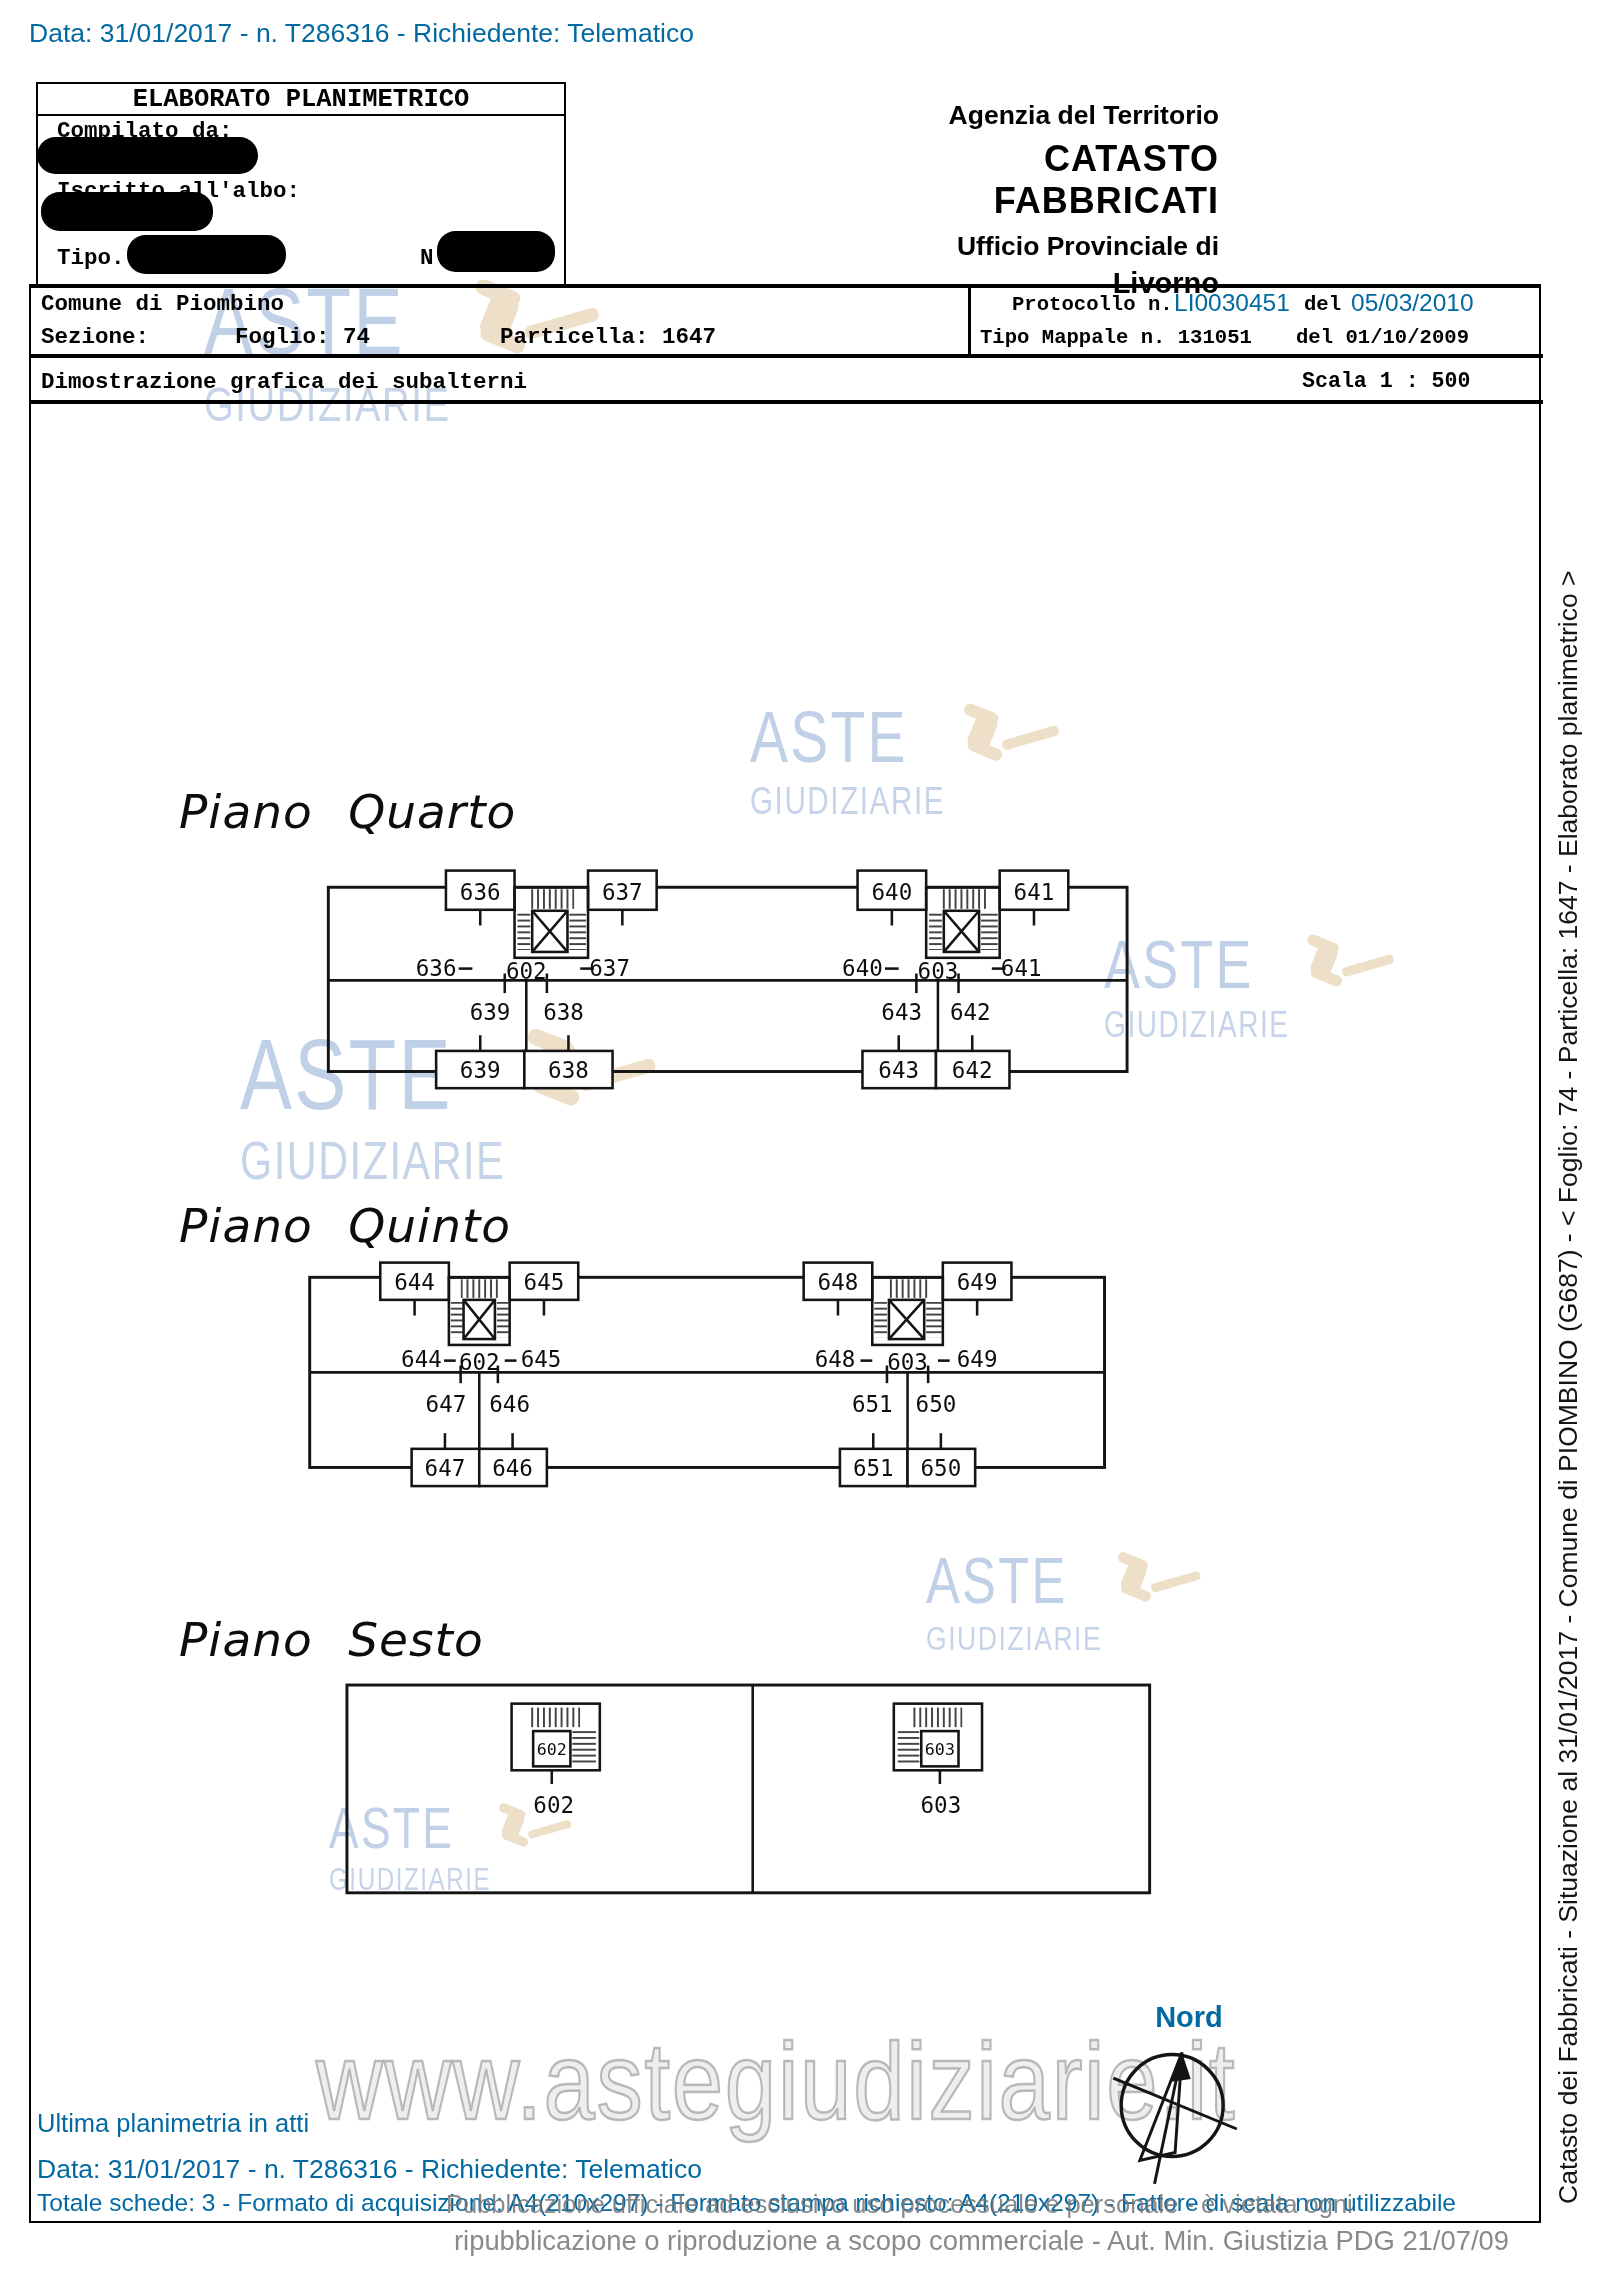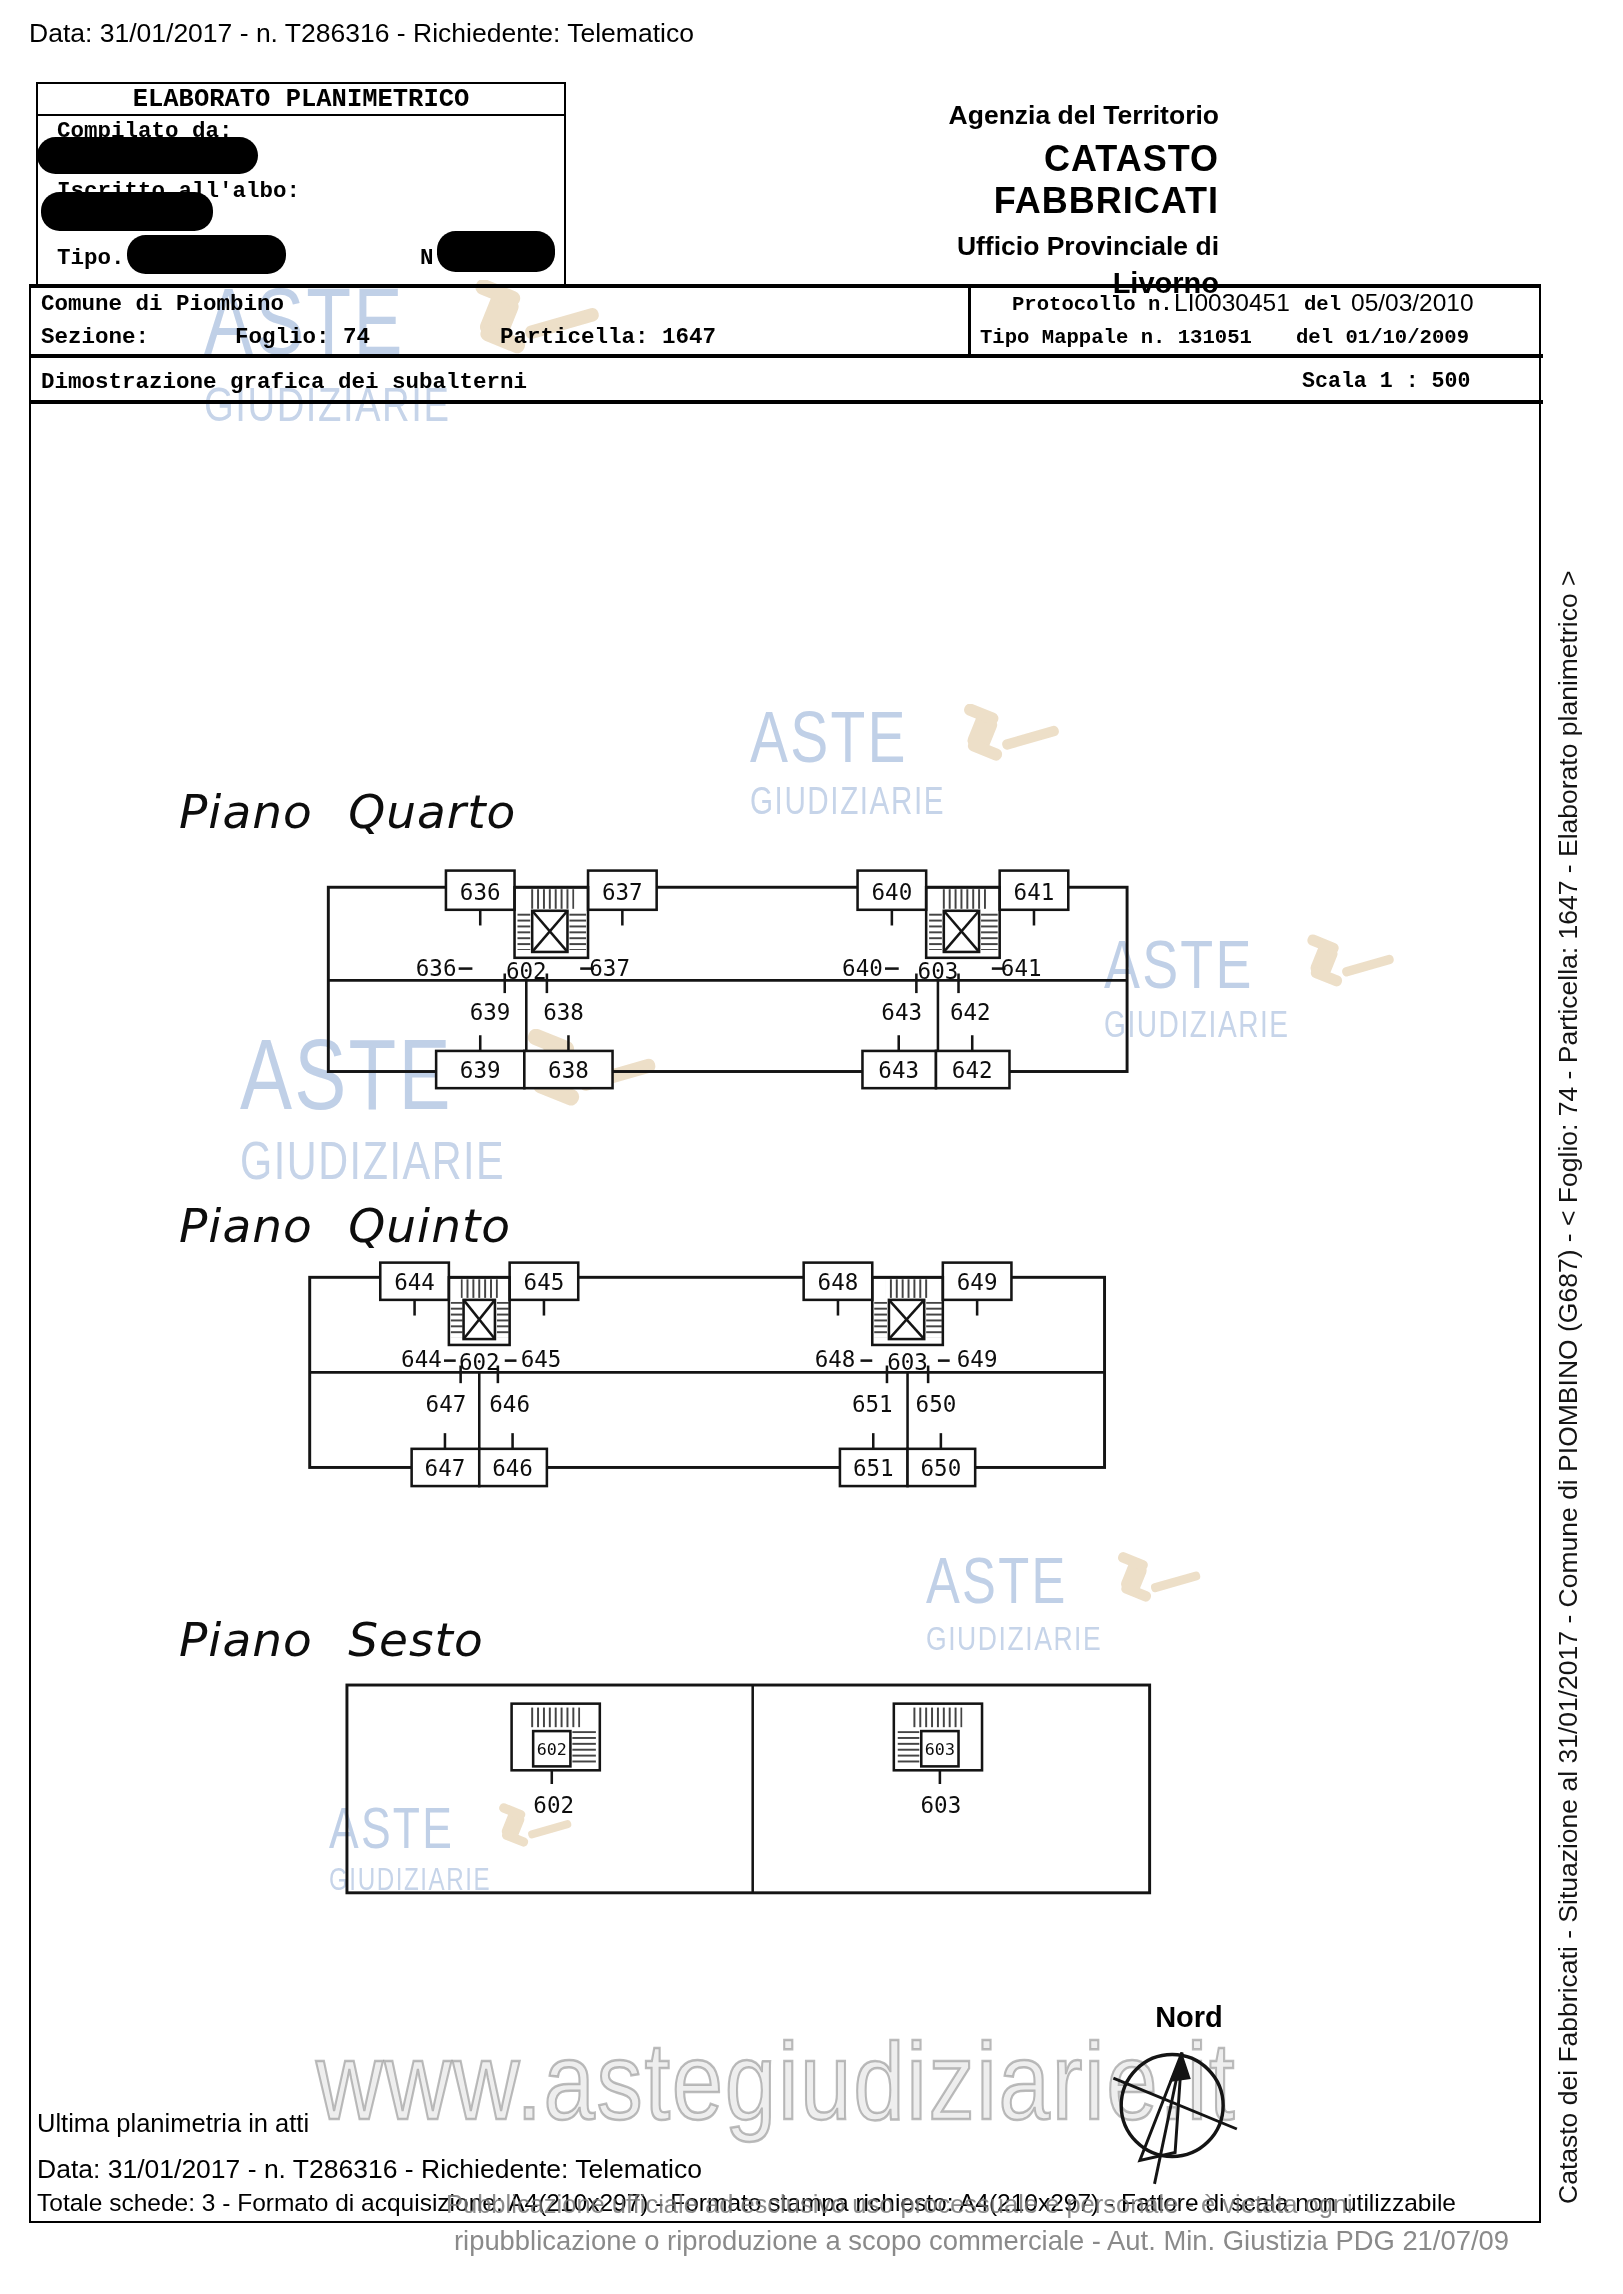--- a/index.html
+++ b/index.html
@@ -1,20 +1,20 @@
 <!DOCTYPE html>
 <html><head>
 <meta charset="utf-8">
 <style>
   html,body{margin:0;padding:0;background:#ffffff;}
   #page{position:relative;width:1623px;height:2295px;background:#ffffff;overflow:hidden;
         font-family:"Liberation Sans",sans-serif;color:#000;}
   .abs{position:absolute;}
   .mono{font-family:"Liberation Mono","DejaVu Sans Mono",monospace;font-weight:bold;color:#000;white-space:pre;}
-  .sans{font-family:"Liberation Sans",sans-serif;color:#000000;white-space:pre;}
+  .sans{font-family:"Liberation Sans",sans-serif;color:#0369a1;white-space:pre;}
   .blob{position:absolute;background:#000;border-radius:18.6px;}
   .hline{position:absolute;background:#000;}
   .vline{position:absolute;background:#000;}
   
   #elabbox{left:36px;top:82px;width:526px;height:202px;border:2.9px solid #000;z-index:3;background:transparent;}
   #elabtitle{height:30px;border-bottom:2.9px solid #000;display:flex;align-items:flex-end;justify-content:center;}
   #mainbox{left:29px;top:284px;width:1508px;height:1933px;border:2.9px solid #000;border-top-width:4.9px;z-index:3;pointer-events:none;}
   
   .wm{position:absolute;z-index:1;color:#b3c6e2;opacity:.82;font-family:"Liberation Sans",sans-serif;}
   .wm .row1{display:flex;align-items:flex-start;}

